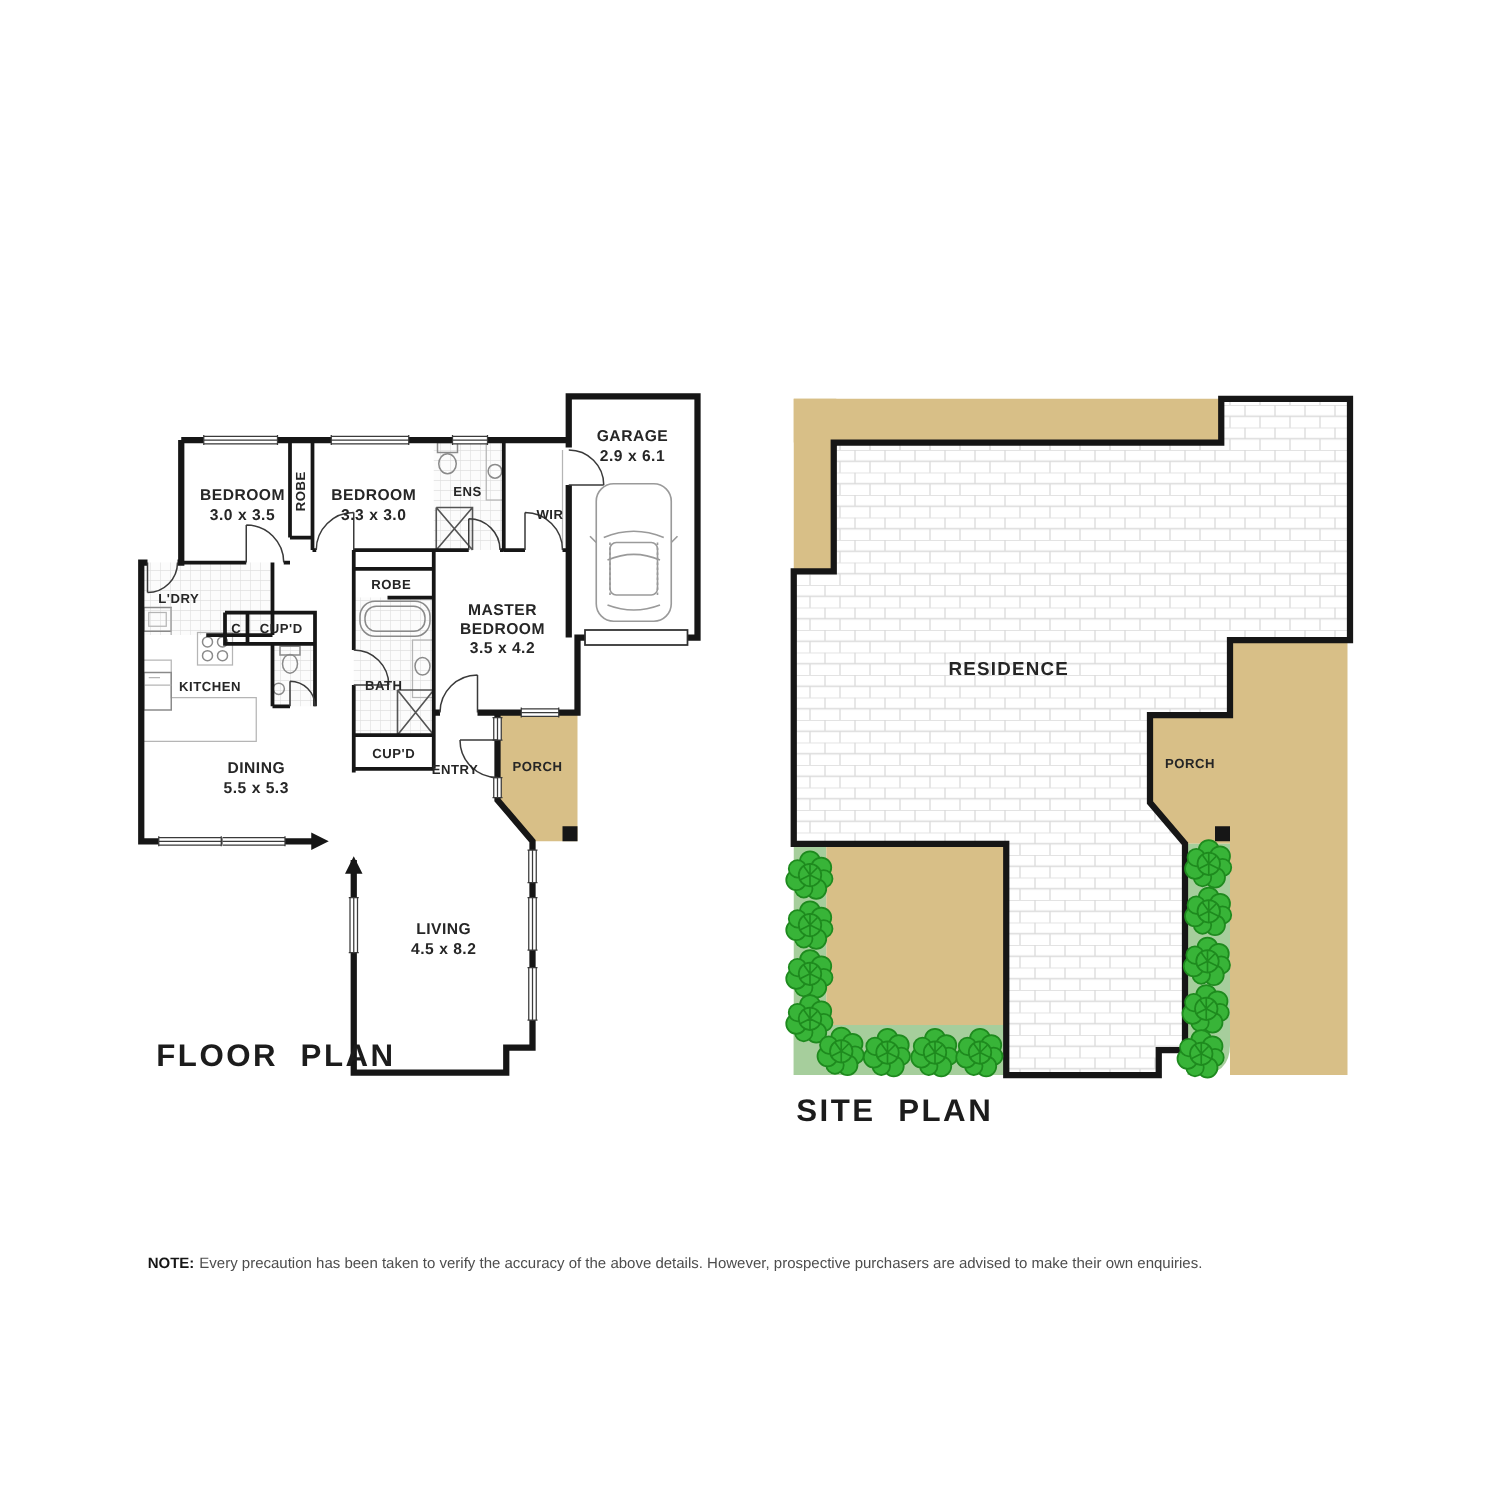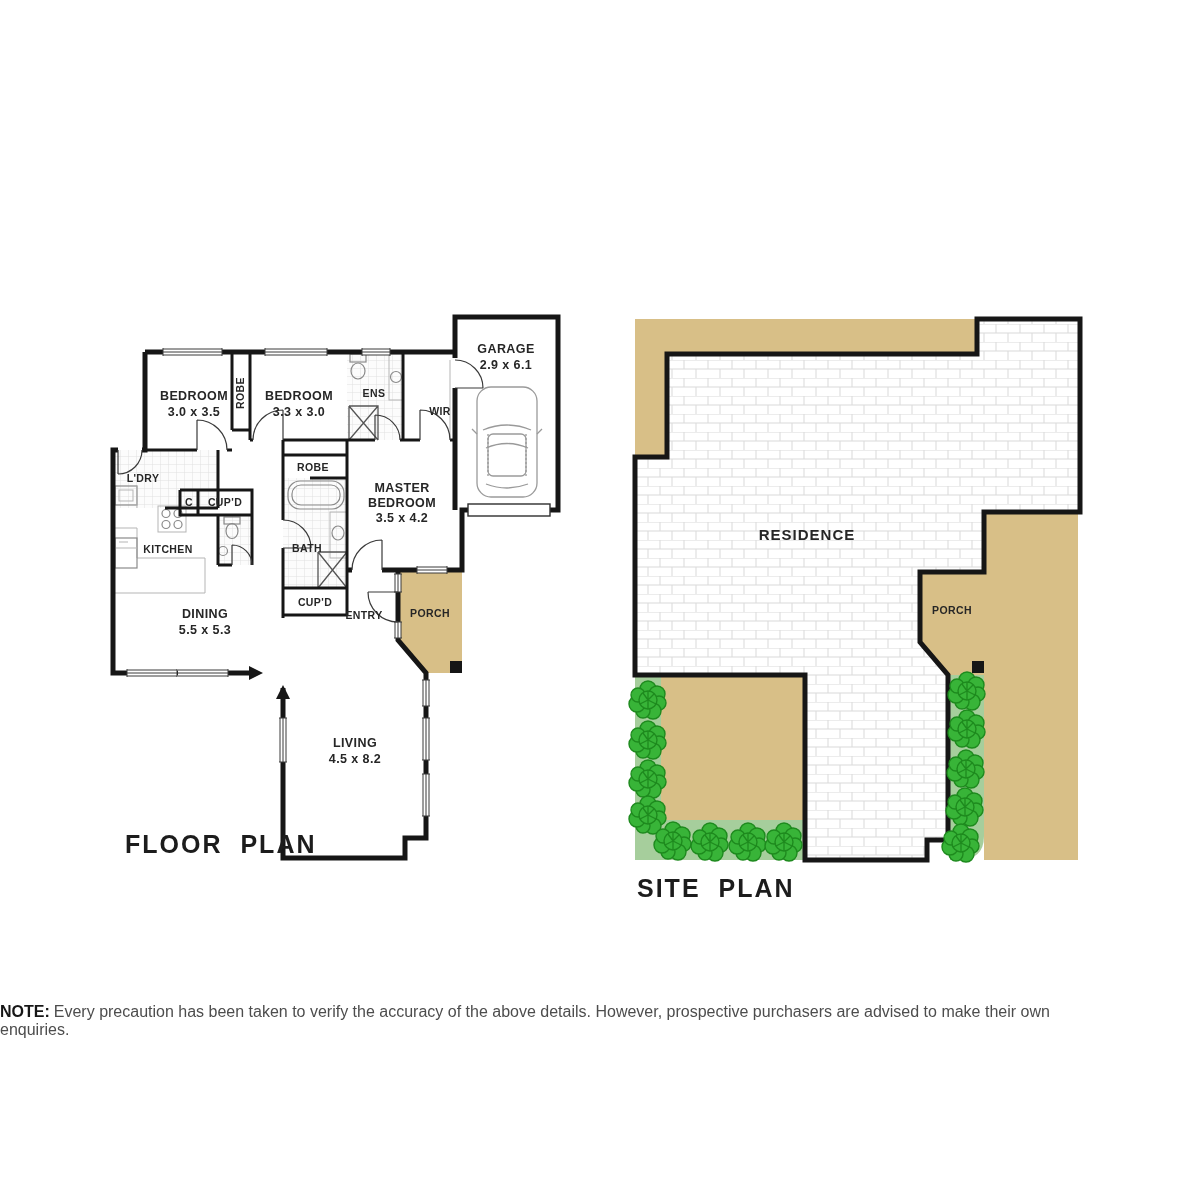--- a/index.html
+++ b/index.html
@@ -10,21 +10,21 @@
   .sml{font-size:10.5px;letter-spacing:.4px;}
   .ttl{font-size:25px;letter-spacing:2px;word-spacing:9px;fill:#1c1c1c;}
   .res{font-size:15px;letter-spacing:1px;}
   .mid{text-anchor:middle;}
   .wallx{stroke:#161616;stroke-width:5;fill:none;}
   .walli{stroke:#161616;stroke-width:3;fill:none;}
   .door{stroke:#3a3a3a;stroke-width:1.2;fill:none;}
   .fix{stroke:#8a8a8a;stroke-width:1.2;fill:none;}
   .fixl{stroke:#b5b5b5;stroke-width:1;fill:none;}
   .win{stroke:#3a3a3a;stroke-width:1;fill:none;}
-  #note-bar{position:absolute;top:1003px;left:0;width:1080px;text-align:left;font-size:16px;color:#4d4d4d;}
+  #note-bar{position:absolute;top:1003px;left:0;width:1080px;text-align:center;font-size:12px;color:#4d4d4d;}
   #note-bar b{color:#161616;font-weight:bold;margin-right:4px;}
 </style>
 </head>
 <body>
 
 <svg width="1200" height="1200" viewBox="0 0 1200 1200">
   <defs>
     <pattern id="brick" width="24" height="18" patternUnits="userSpaceOnUse">
       <rect width="24" height="18" fill="#ffffff"></rect>
       <path d="M0,0H24 M0,9H24 M12,0V9 M0,9V18 M24,9V18" stroke="#dadada" stroke-width="1" fill="none"></path>

